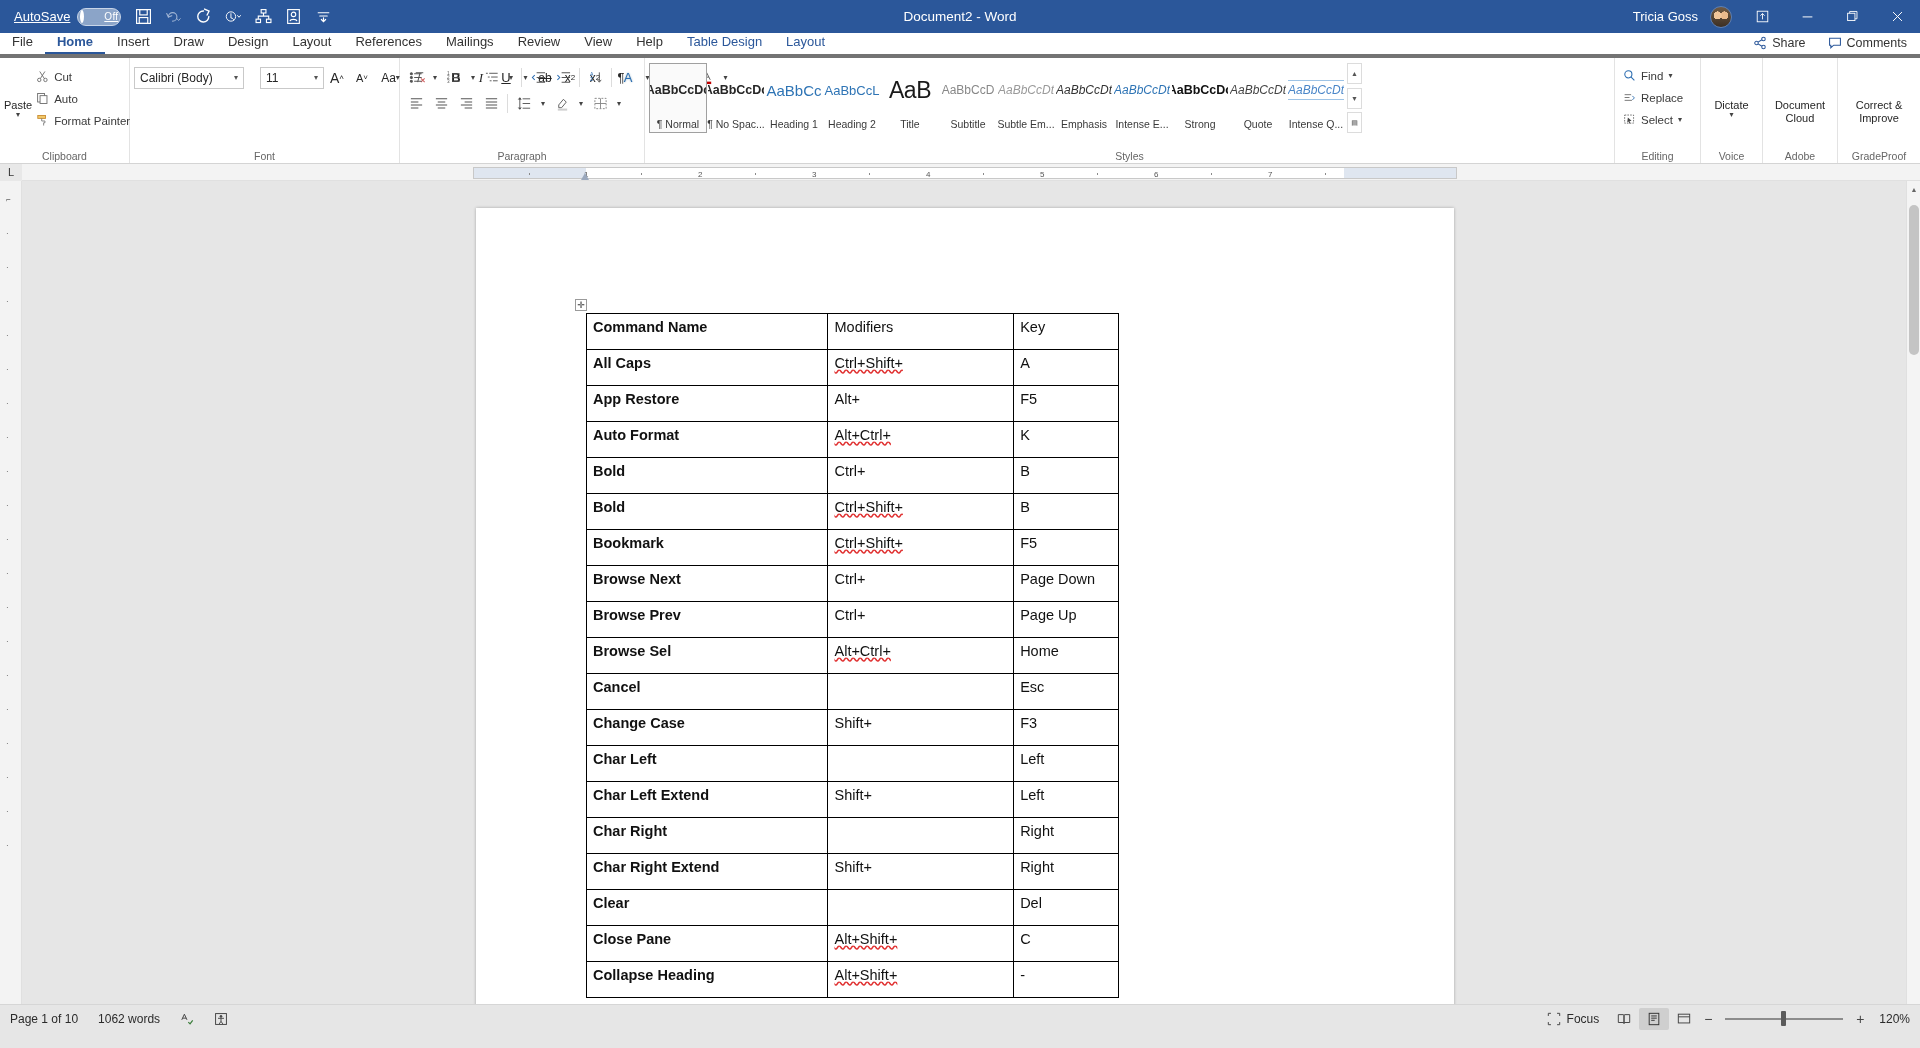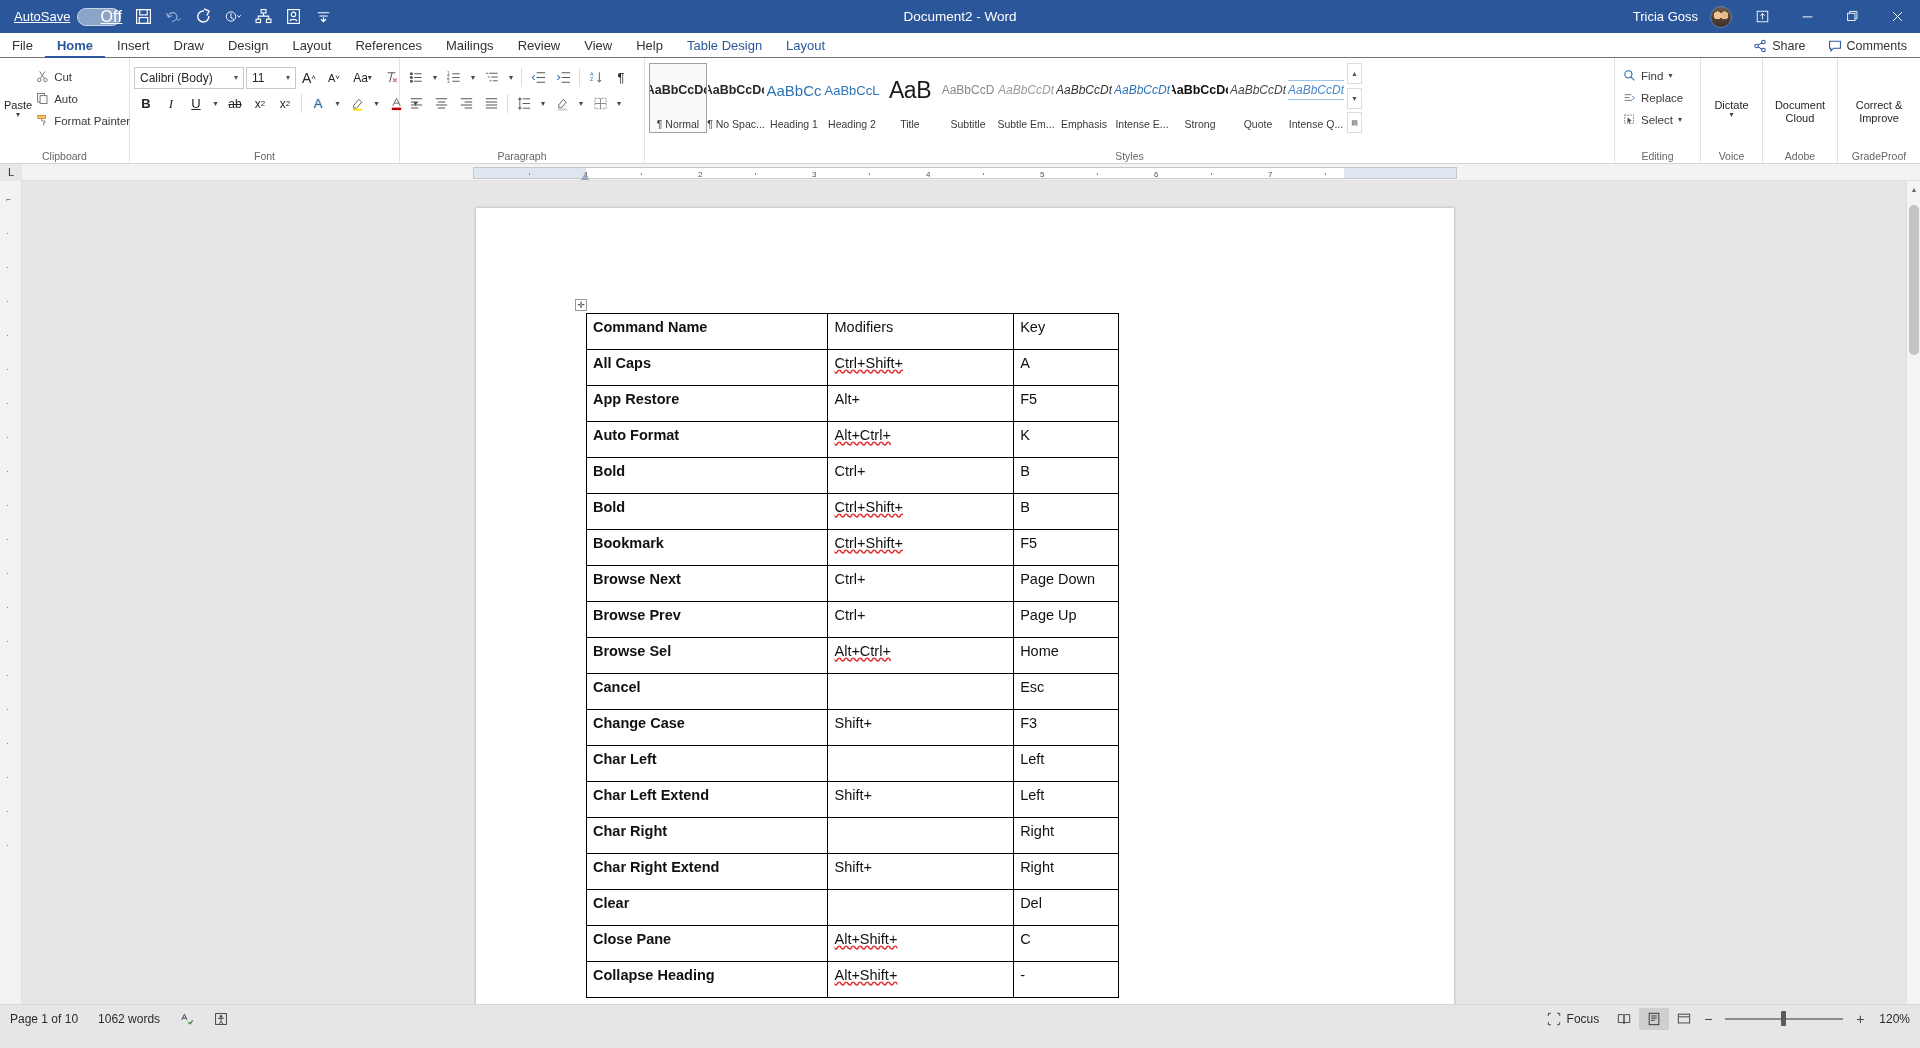--- a/index.html
+++ b/index.html
@@ -20,21 +20,21 @@
   .autosave{
     display:flex; align-items:center; gap:7px; font-size:13px;
     padding:0 6px; height:26px;
   }
   .toggle{
     width:44px; height:18px; border-radius:9px; background:#8ba4c8;
     border:1px solid #c8d5e8; display:flex; align-items:center; padding:0 2px;
     position:relative;
   }
   .toggle .knob{ width:13px;height:13px;border-radius:50%;background:#fff; }
-  .toggle .lbl{ font-size:16px; margin-left:20px; color:#fff; letter-spacing:.3px;}
+  .toggle .lbl{ font-size:10px; margin-left:20px; color:#fff; letter-spacing:.3px;}
   .qicon{
     width:28px;height:26px;display:flex;align-items:center;justify-content:center;
     border-radius:2px; cursor:default;
   }
   .qicon svg{ width:17px;height:17px; }
   #doctitle{
     position:absolute; left:0; right:0; text-align:center; font-size:13.5px;
     pointer-events:none;
   }
   #searchbox{
@@ -55,22 +55,22 @@
       linear-gradient(#6f5a44,#3c2f24);
     border:1px solid #5d7fb3;
   }
   .winbtn{
     width:45px;height:33px;display:flex;align-items:center;justify-content:center;
   }
   .winbtn svg{width:13px;height:13px;}
 
   
   #tabstrip{
-    height:25px; background:#fff; display:flex; 
-    border-bottom:1px solid #737373; position:relative;
+    height:25px; background:#fff; display:flex; align-items:flex-end;
+    border-bottom:4px solid #737373; position:relative;
   }
   .tab{
     padding:0 12px; height:25px; line-height:25px; font-size:13px; color:#333;
     white-space:nowrap; cursor:default; border-bottom:2px solid transparent;
   }
   .tab.active{ color:#2b579a; font-weight:bold; border-bottom:2px solid #2b579a;}
   .tab.ctx{ color:#2b579a; }
   #tabs-right{ position:absolute; right:4px; bottom:2px; display:flex; gap:4px;}
   .tr-btn{
     display:flex;align-items:center;gap:5px;font-size:12.5px;color:#333;
@@ -405,27 +405,27 @@
             <path d="M7 5.4 v3.2 h4 v2.2 h-1.6 v3.4" stroke="#7a7a7a"></path>
           </svg>
           <span>Format Painter</span>
         </div>
       </div>
     </div>
     <div class="group-title">Clipboard</div>
   </div>
 
   <div class="group" style="width:270px">
-    <div class="group-body" style="flex-direction:column;padding-top:5px;gap:3px;">
+    <div class="group-body" style="padding-top:5px;gap:13px;">
       <div class="row">
         <div class="combo" style="width:110px">
           <span class="v">Calibri (Body)</span>
           <span class="ar">▾</span>
         </div>
-        <div class="combo" style="width:50px;margin-left:1px">
+        <div class="combo" style="width:64px;margin-left:15px">
           <span class="v">11</span>
           <span class="ar">▾</span>
         </div>
         <div class="ibtn">
             <span style="font-size:14px">A</span>
             <span style="font-size:8px">˄</span>
           </div>
         <div class="ibtn">
             <span style="font-size:11px">A</span>
             <span style="font-size:8px">˅</span>

